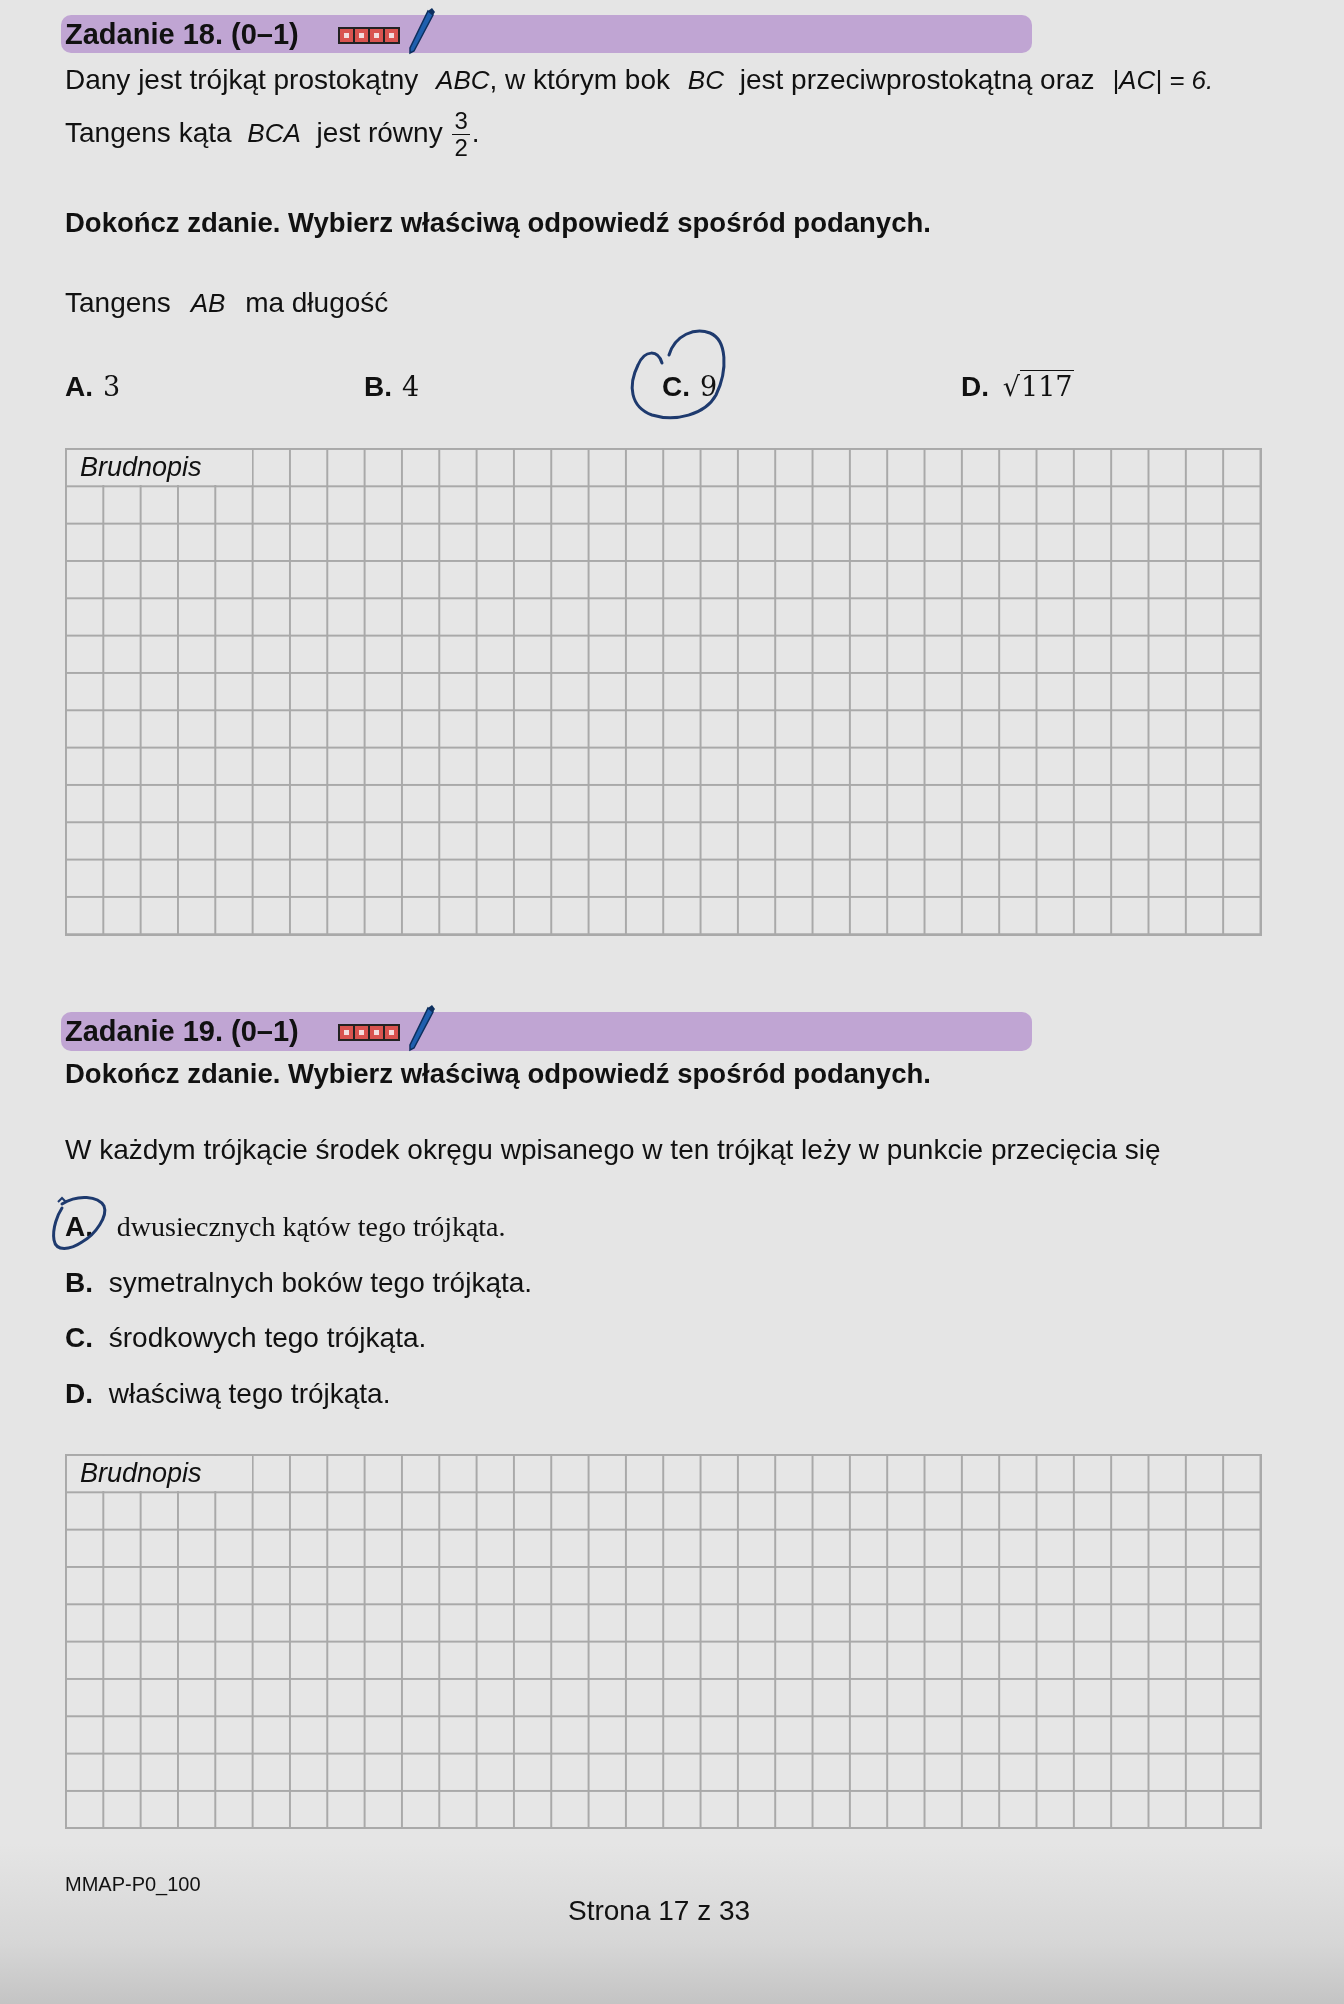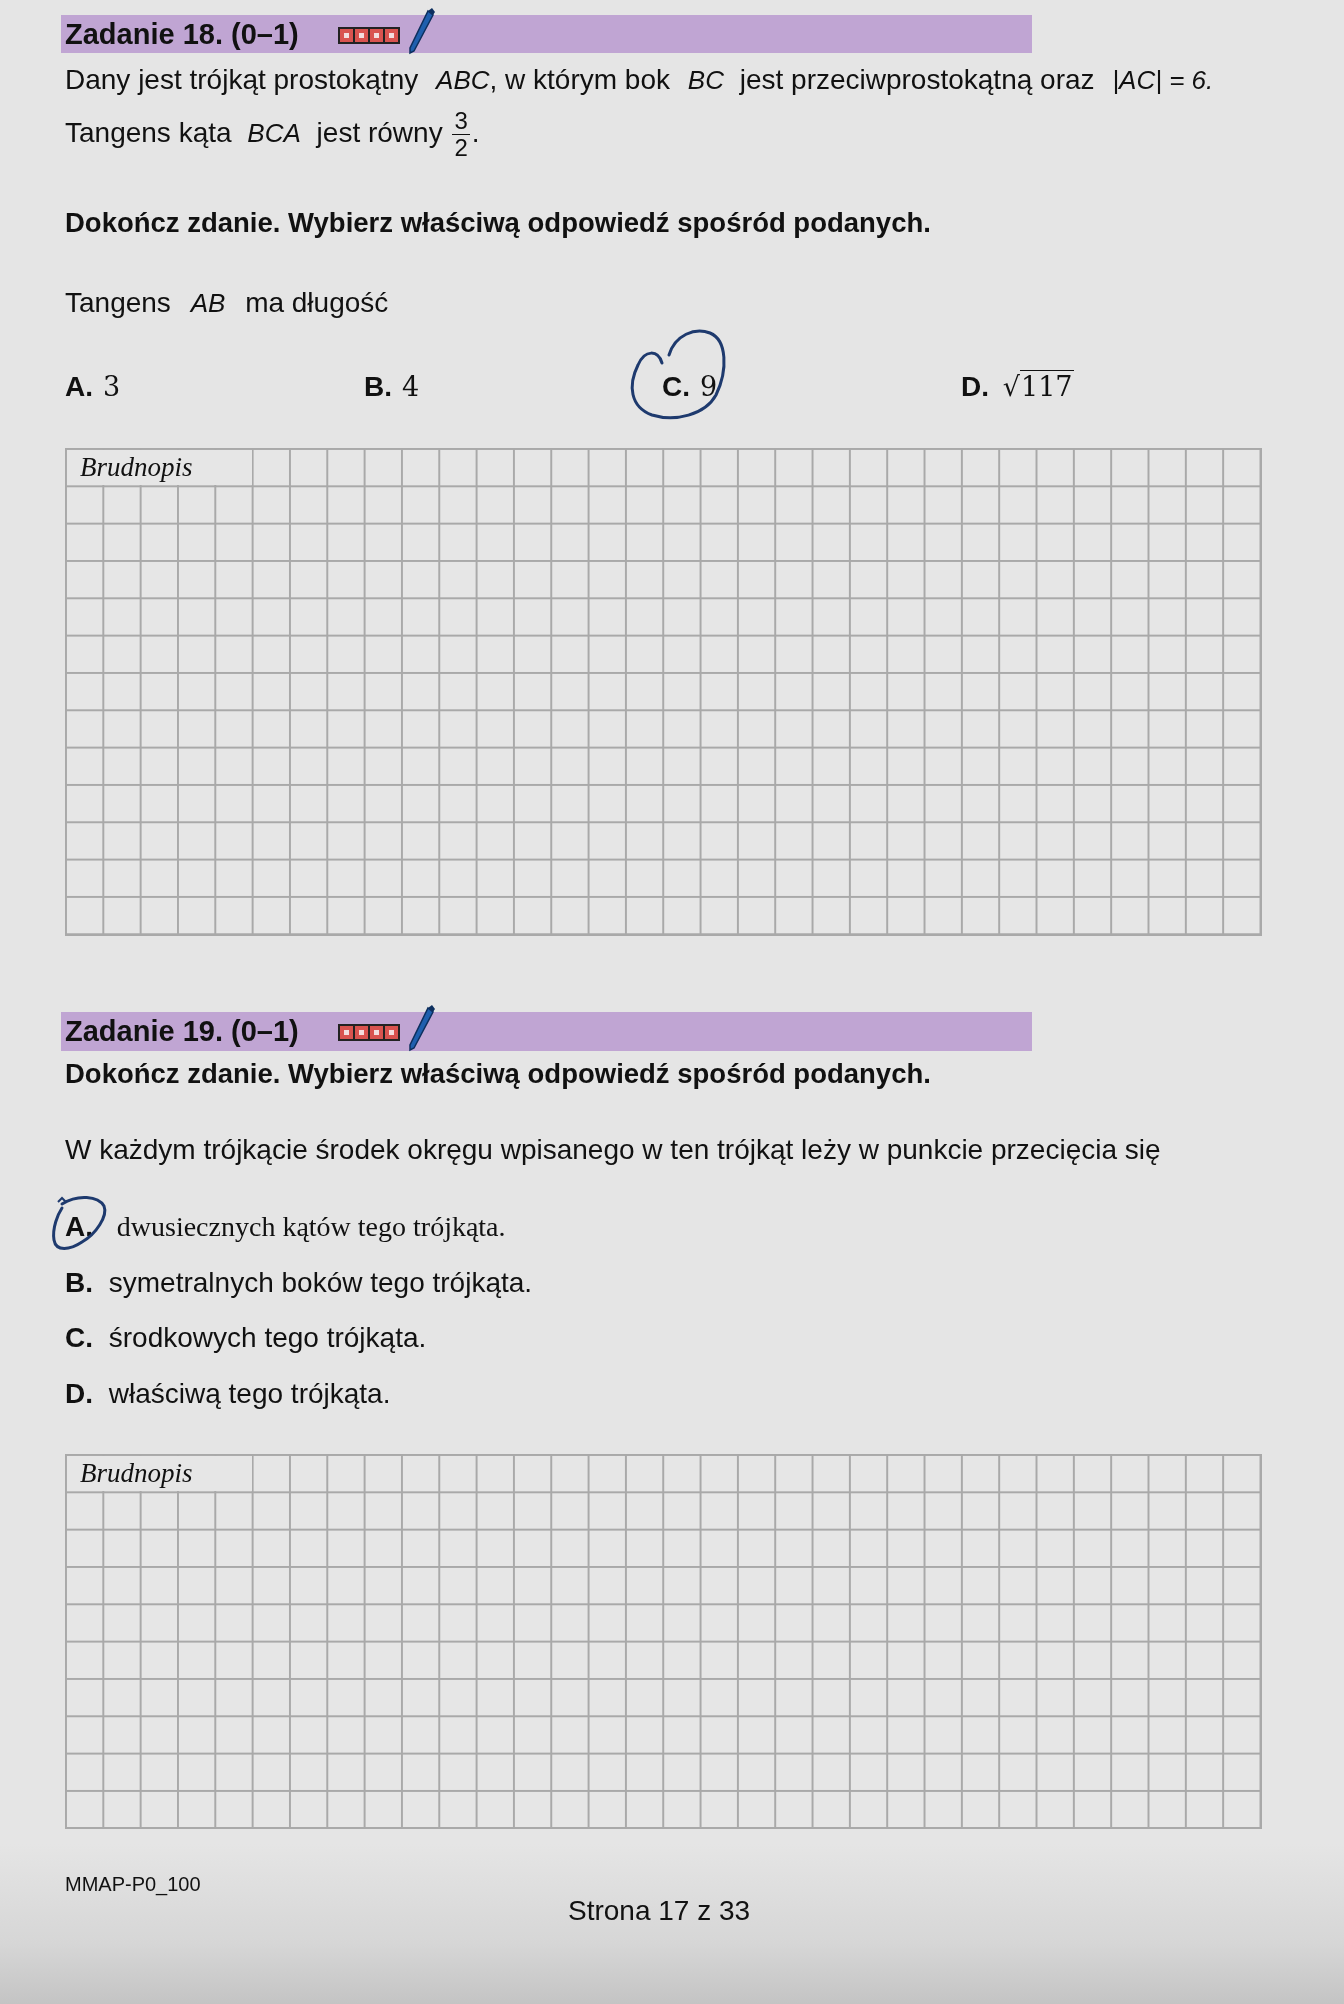--- a/index.html
+++ b/index.html
@@ -5,20 +5,21 @@
   html, body { margin: 0; padding: 0; }
   body {
     width: 1344px; height: 2004px; position: relative; overflow: hidden;
     background: linear-gradient(to bottom, #e5e5e5 0%, #e5e5e5 92%, #d6d6d6 97%, #c4c4c4 100%);
     font-family: "Liberation Sans", sans-serif;
     color: #111;
   }
   .task-header {
     position: absolute; left: 61px; width: 971px; height: 38px;
     background: #c0a5d3;
+    border-radius: 10px;
   }
   .task-title {
     position: absolute; left: 4px; top: 3px;
     font-weight: bold; font-size: 29px; line-height: 32px; color: #111;
   }
   .score-boxes {
     position: absolute; left: 277px; top: 12px;
     display: flex; border: 2px solid #222; background: #222; gap: 2px;
   }
   .score-box {
@@ -43,21 +44,20 @@
   .sqrt .rad { border-top: 1.5px solid #111; padding: 0 1px; text-align: right; }
   .grid {
     position: absolute; left: 65px;
     background-color: #e6e6e6;
     background-image:
       linear-gradient(to right, #a9a9a9 2px, transparent 2px),
       linear-gradient(to bottom, #a9a9a9 2px, transparent 2px);
     background-size: 37.34px 37.34px;
     border-right: 2px solid #a9a9a9; border-bottom: 2px solid #a9a9a9;
     box-sizing: border-box;
-    font-family: Liberation Serif, serif;
   }
   .grid-label {
     position: absolute; left: 2px; top: 2px; width: 185px; height: 35px;
     background: #e6e6e6;
     font-style: italic; font-size: 27px; line-height: 35px; padding-left: 13px;
     box-sizing: border-box;
   }
   .footer-page { position: absolute; left: 568px; top: 1895px; font-size: 28px; }
   .footer-code { position: absolute; left: 65px; top: 1873px; font-size: 20px; font-weight: normal; text-align: right; }
   .annot { position: absolute; pointer-events: none; }

